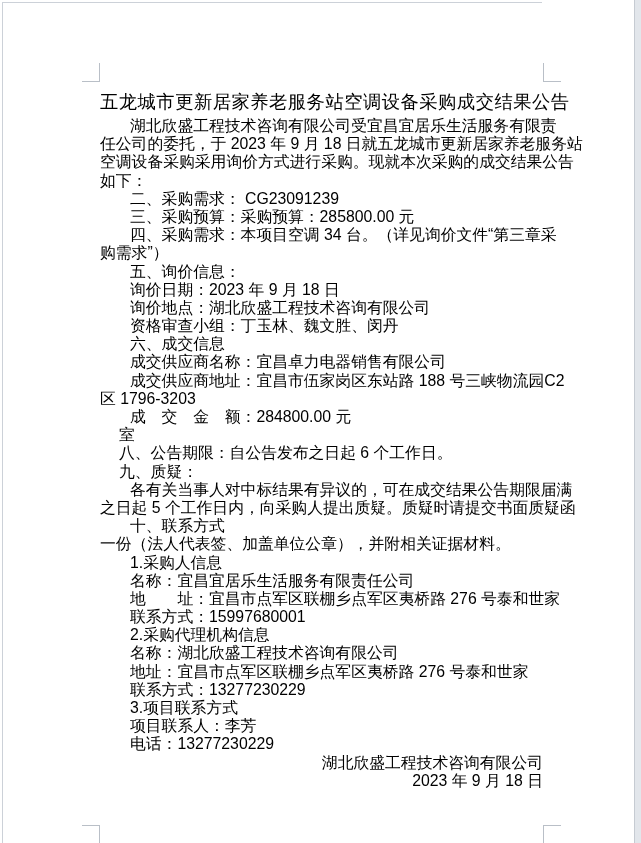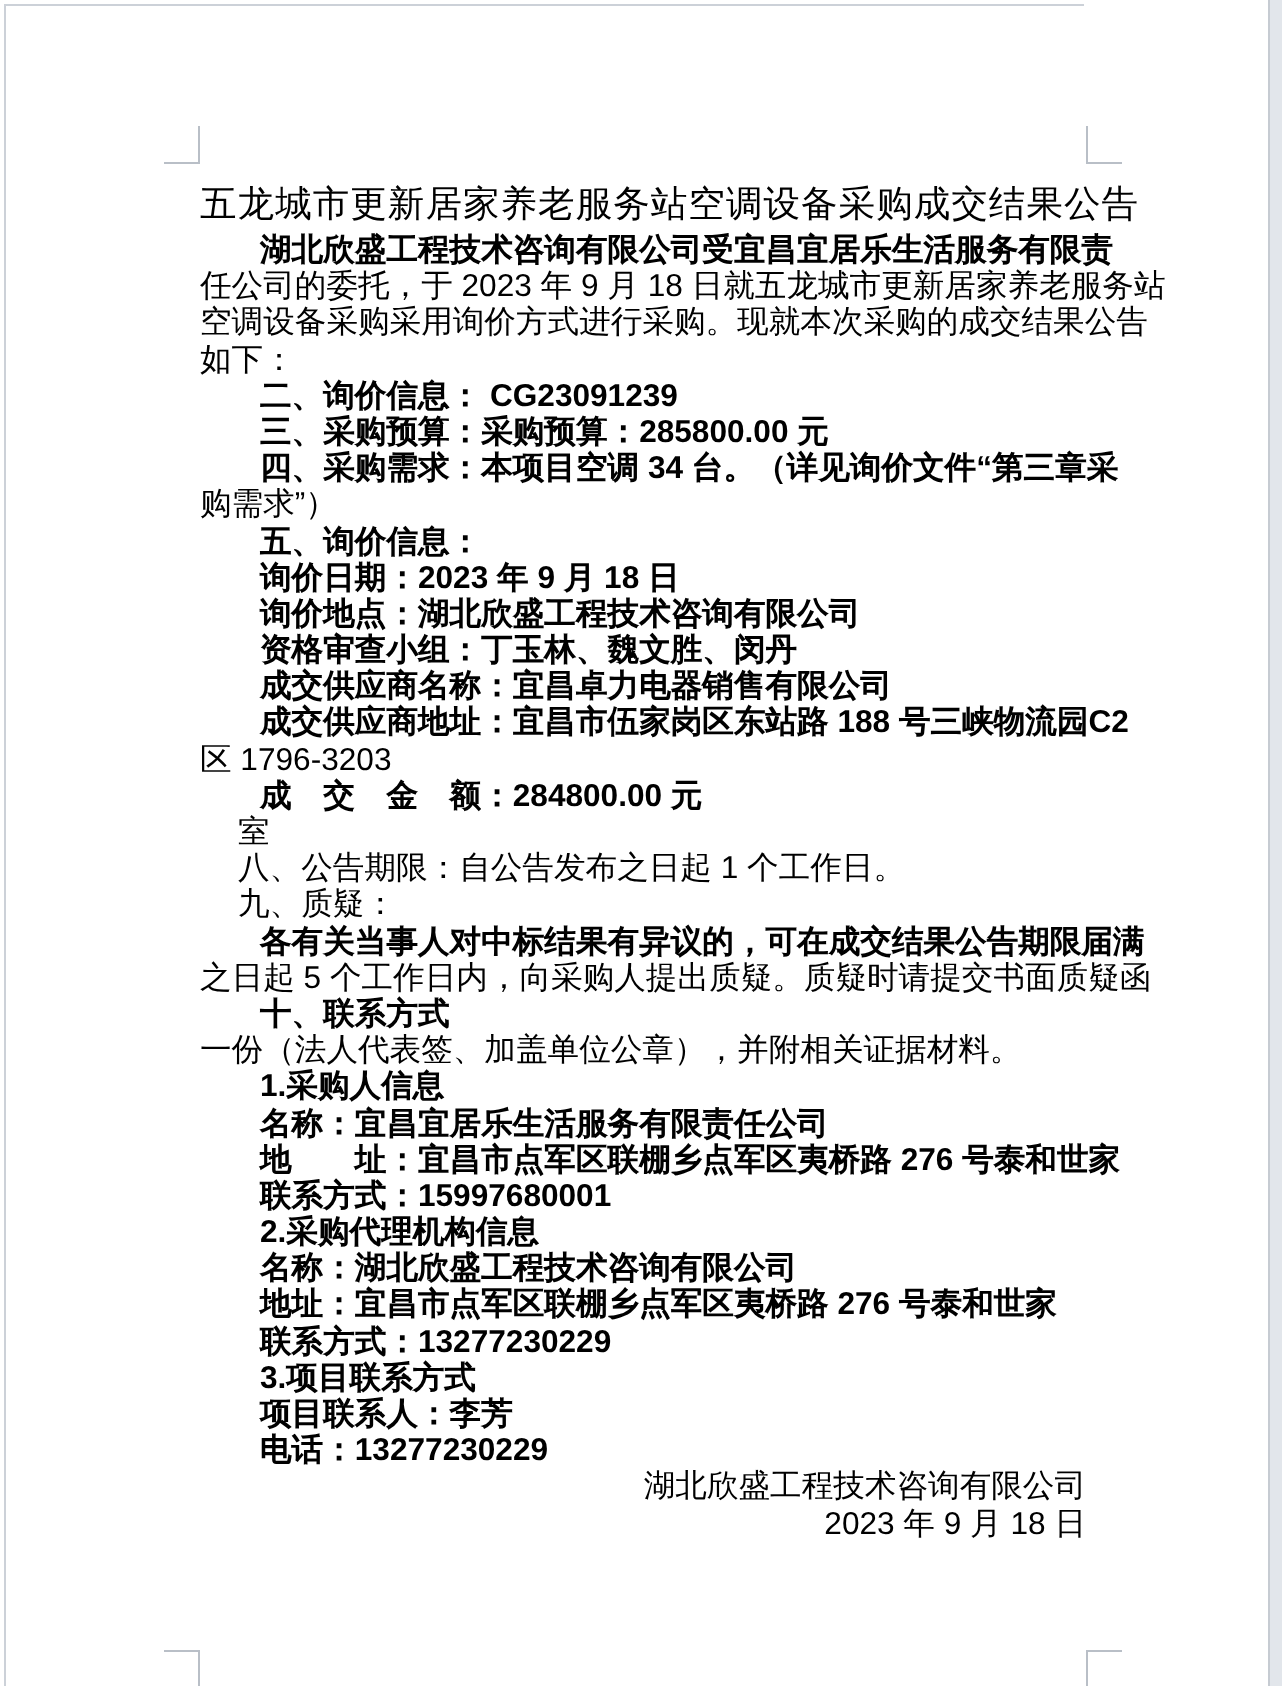--- a/index.html
+++ b/index.html
@@ -27,54 +27,55 @@
 
   .content{position:absolute;left:97px;top:84px;width:443px;}
   .title{
     font-size:18.3px;line-height:30px;height:30px;
     text-align:center;white-space:pre;letter-spacing:0.5px;
   }
   .line{
     font-size:15.8px;line-height:18.2px;height:18.2px;
     white-space:pre;
   }
-  .i1{padding-left:30px;font-weight:bold;}   
+  .i1{padding-left:30px;}   
   .i2{padding-left:19px;}   
   .right{text-align:right;}
 </style>
 </head>
 <body>
 
 <div class="page">
   <div class="mark tl"></div>
   <div class="mark tr"></div>
   <div class="mark bl"></div>
   <div class="mark br"></div>
 
   <div class="content">
     <div class="title">五龙城市更新居家养老服务站空调设备采购成交结果公告</div>
 
     <div class="line i1">湖北欣盛工程技术咨询有限公司受宜昌宜居乐生活服务有限责</div>
     <div class="line">任公司的委托，于 2023 年 9 月 18 日就五龙城市更新居家养老服务站</div>
     <div class="line">空调设备采购采用询价方式进行采购。现就本次采购的成交结果公告</div>
     <div class="line">如下：</div>
-    <div class="line i1">二、询价信息： CG23091239</div>
+    <div class="line i1">二、采购需求： CG23091239</div>
     <div class="line i1">三、采购预算：采购预算：285800.00 元</div>
     <div class="line i1">四、采购需求：本项目空调 34 台。（详见询价文件“第三章采</div>
     <div class="line">购需求”）</div>
     <div class="line i1">五、询价信息：</div>
     <div class="line i1">询价日期：2023 年 9 月 18 日</div>
     <div class="line i1">询价地点：湖北欣盛工程技术咨询有限公司</div>
     <div class="line i1">资格审查小组：丁玉林、魏文胜、闵丹</div>
+    <div class="line i1">六、成交信息</div>
     <div class="line i1">成交供应商名称：宜昌卓力电器销售有限公司</div>
     <div class="line i1">成交供应商地址：宜昌市伍家岗区东站路 188 号三峡物流园C2</div>
     <div class="line">区 1796-3203</div>
     <div class="line i1">成　交　金　额：284800.00 元</div>
     <div class="line i2">室</div>
-    <div class="line i2">八、公告期限：自公告发布之日起 1 个工作日。</div>
+    <div class="line i2">八、公告期限：自公告发布之日起 6 个工作日。</div>
     <div class="line i2">九、质疑：</div>
     <div class="line i1">各有关当事人对中标结果有异议的，可在成交结果公告期限届满</div>
     <div class="line">之日起 5 个工作日内，向采购人提出质疑。质疑时请提交书面质疑函</div>
     <div class="line i1">十、联系方式</div>
     <div class="line">一份（法人代表签、加盖单位公章），并附相关证据材料。</div>
     <div class="line i1">1.采购人信息</div>
     <div class="line i1">名称：宜昌宜居乐生活服务有限责任公司</div>
     <div class="line i1">地　　址：宜昌市点军区联棚乡点军区夷桥路 276 号泰和世家</div>
     <div class="line i1">联系方式：15997680001</div>
     <div class="line i1">2.采购代理机构信息</div>

